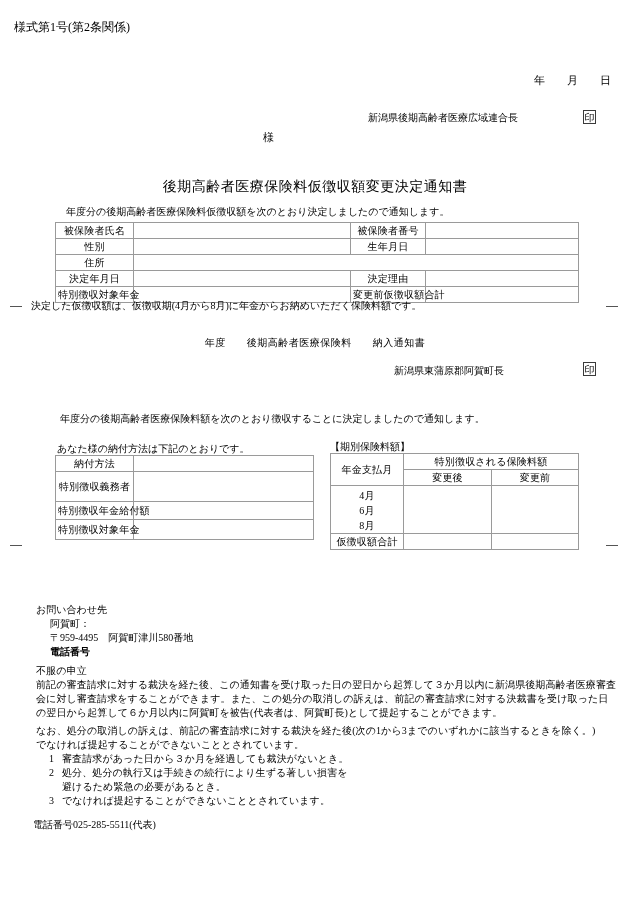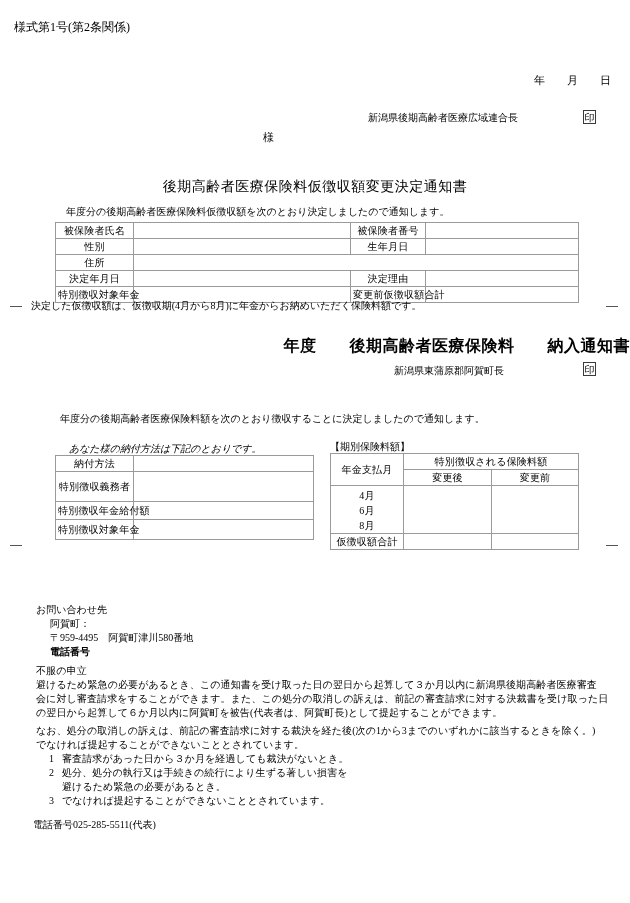--- a/index.html
+++ b/index.html
@@ -25,25 +25,24 @@
   .fs12 { font-size: 12px; line-height: 15px; }
 
   
   .doc-title {
     font-size: 14px;
     letter-spacing: 0.5px;
     text-align: center;
     width: 100%;
   }
   .sec2-title {
-    font-size: 16px;
+    font-size: 10px;
     letter-spacing: 0.5px;
-    text-align: right;
+    text-align: center;
     width: 100%;
-    font-weight: bold;
   }
 
   
   .seal {
     width: 13px;
     height: 14px;
     border: 1px solid #3a3a3a;
     font-size: 10px;
     line-height: 14px;
     text-align: center;
@@ -162,21 +161,21 @@
 
   <div class="abs t fs10" style="left:31px; top:300px;">決定した仮徴収額は、仮徴収期(4月から8月)に年金からお納めいただく保険料額です。</div>
 
   <div class="abs sec2-title" style="left:0; top:336px;">年度　　後期高齢者医療保険料　　納入通知書</div>
 
   <div class="abs t fs10" style="left:394px; top:365px;">新潟県東蒲原郡阿賀町長</div>
   <div class="abs seal" style="left:583px; top:362px;">印</div>
 
   <div class="abs t fs10" style="left:60px; top:413px;">年度分の後期高齢者医療保険料額を次のとおり徴収することに決定しましたので通知します。</div>
 
-  <div class="abs t fs10" style="left:69px; top:443px;font-style:italic;">あなた様の納付方法は下記のとおりです。</div>
+  <div class="abs t fs10" style="left:57px; top:443px;">あなた様の納付方法は下記のとおりです。</div>
   <div class="abs t fs10" style="left:330px; top:441px;">【期別保険料額】</div>
 
   <div class="abs" style="left:55px; top:455px;">
     <table class="form tbl-left" style="width:258px;">
       <colgroup>
         <col style="width:78px;">
         <col style="width:180px;">
       </colgroup>
       <tbody>
         <tr>
@@ -238,21 +237,21 @@
 
   <div class="abs contact" style="left:36px; top:603px;">
     <div class="t">お問い合わせ先</div>
     <div class="t" style="padding-left:14px;">阿賀町：</div>
     <div class="t" style="padding-left:14px;">〒959-4495　阿賀町津川580番地</div>
     <div class="t" style="padding-left:14px;font-weight:bold;">電話番号</div>
   </div>
 
   <div class="abs para" style="left:36px; top:664px; width:560px;">
     <div class="t">不服の申立</div>
-    <div class="t">避けるため緊急の必要があるとき、この通知書を受け取った日の翌日から起算して３か月以内に新潟県後期高齢者医療審査</div>
+    <div class="t">前記の審査請求に対する裁決を経た後、この通知書を受け取った日の翌日から起算して３か月以内に新潟県後期高齢者医療審査</div>
     <div class="t">会に対し審査請求をすることができます。また、この処分の取消しの訴えは、前記の審査請求に対する決裁書を受け取った日</div>
     <div class="t">の翌日から起算して６か月以内に阿賀町を被告(代表者は、阿賀町長)として提起することができます。</div>
   </div>
 
   <div class="abs para" style="left:36px; top:724px; width:560px;">
     <div class="t">なお、処分の取消しの訴えは、前記の審査請求に対する裁決を経た後(次の1から3までのいずれかに該当するときを除く。)</div>
     <div class="t">でなければ提起することができないこととされています。</div>
     <div class="numlist">
       <div class="t">
         <span class="num">1</span><span>審査請求があった日から３か月を経過しても裁決がないとき。</span>

